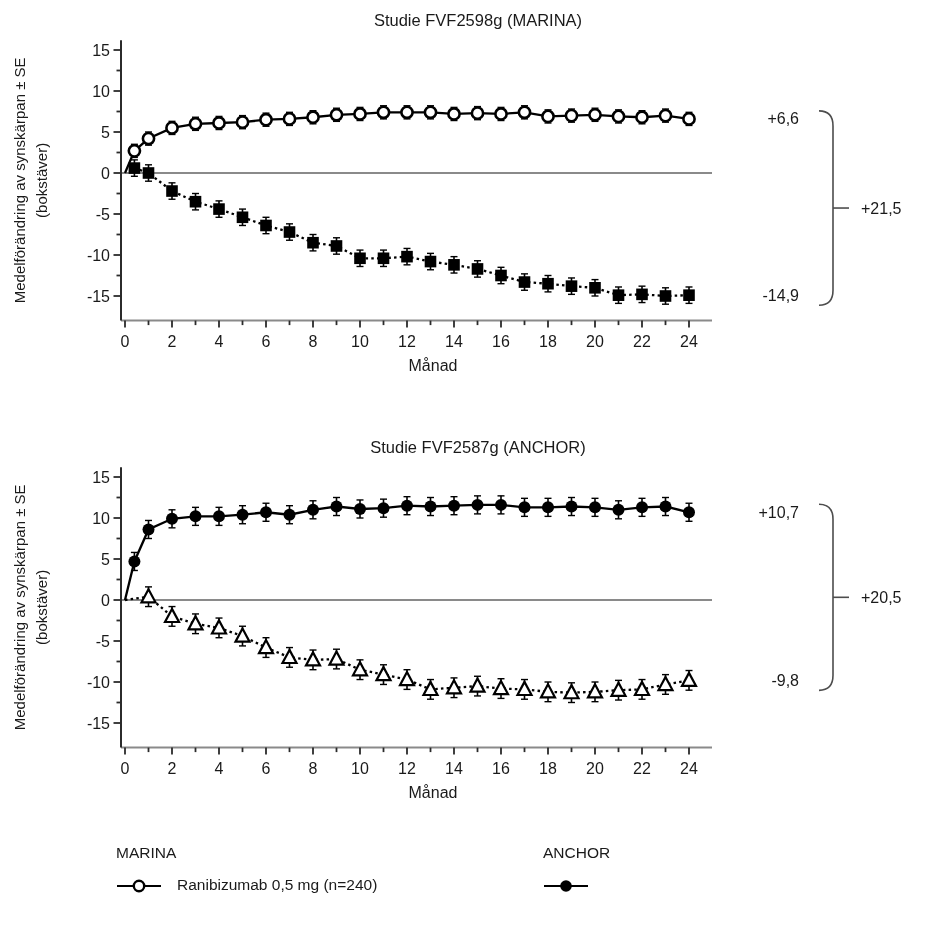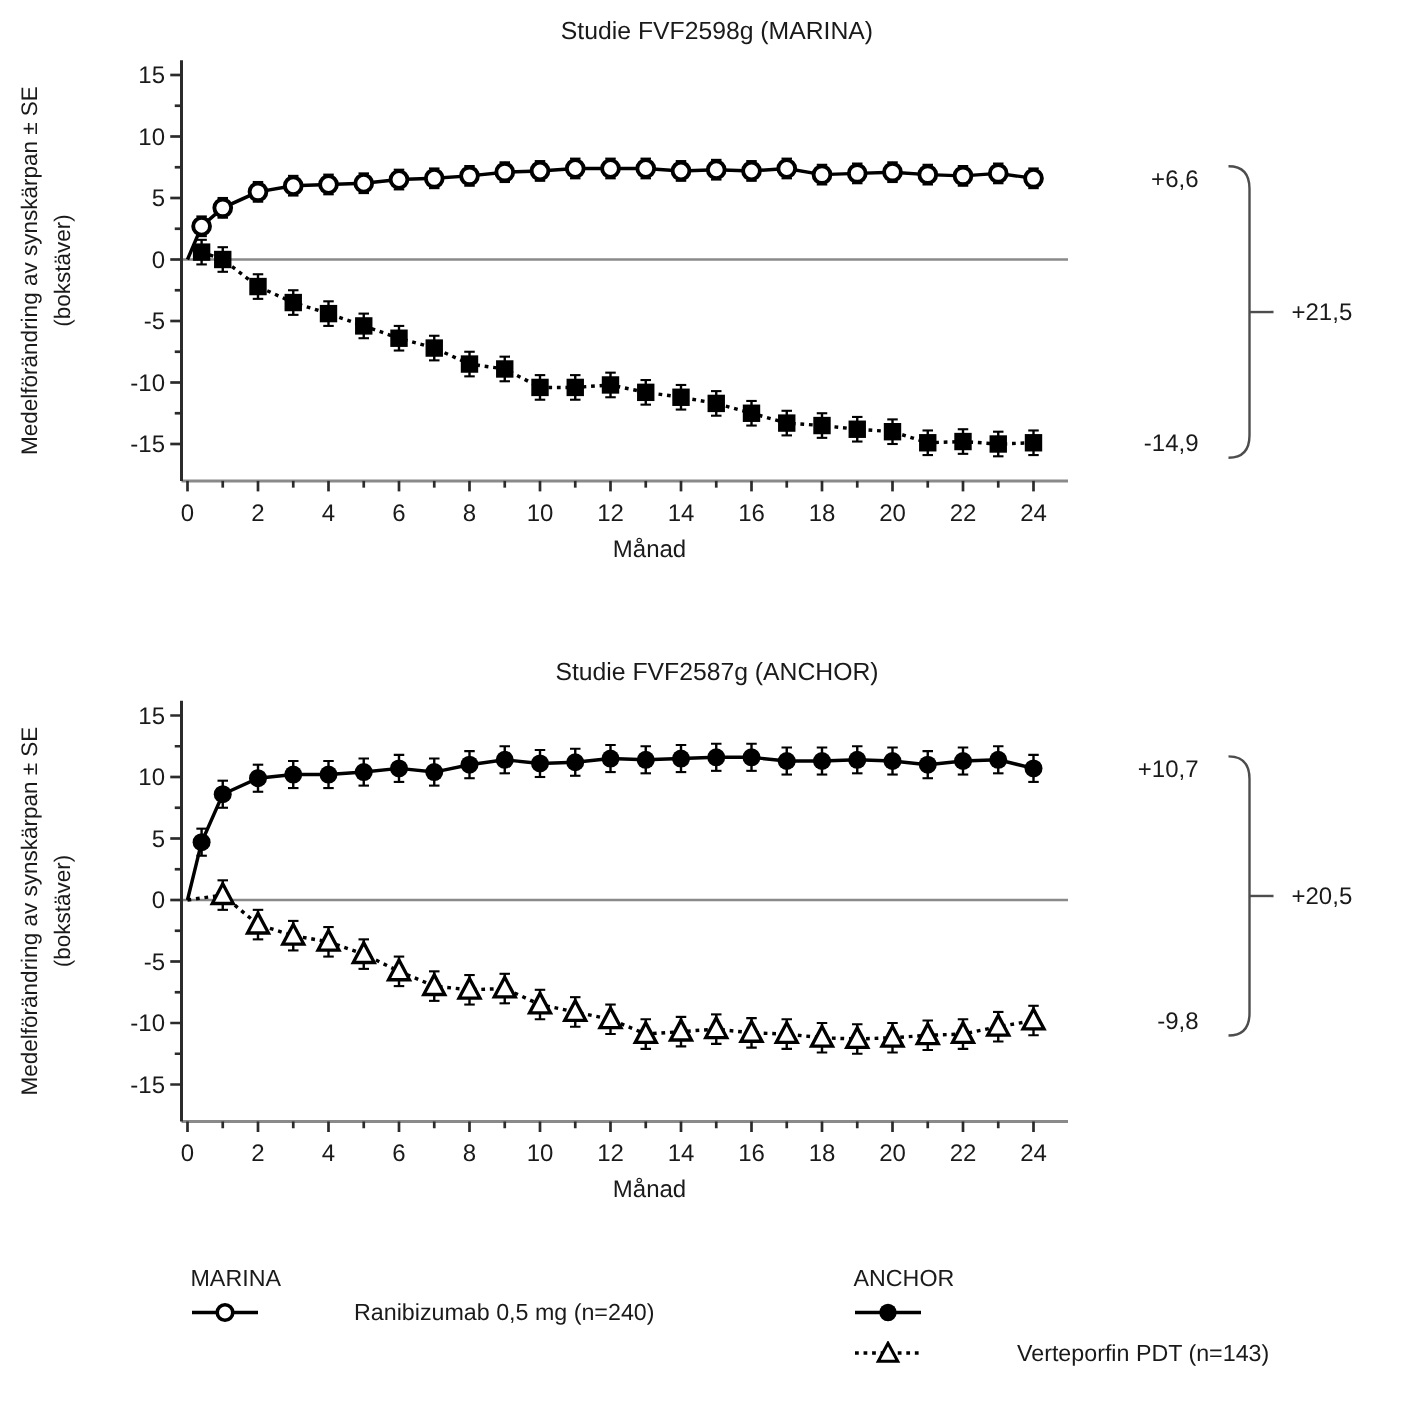--- a/index.html
+++ b/index.html
@@ -10,24 +10,24 @@
     font-family:"Liberation Sans",sans-serif;
     color:#1a1a1a;
     overflow:hidden;
   }
   svg.chart{position:absolute;left:0;display:block;}
   #chart-0{top:0;}
   #chart-1{top:427px;}
   svg text{fill:#1a1a1a;font-family:"Liberation Sans",sans-serif;}
   .legend{position:absolute;top:843px;left:0;width:945px;font-size:15.5px;}
   .legend-col{position:absolute;top:0;}
-  .legend-col-0{left:127px;}
-  .legend-col-1{left:569px;}
+  .legend-col-0{left:116px;}
+  .legend-col-1{left:543px;}
   .legend-title{height:22px;line-height:20px;margin-bottom:2px;}
-  .legend-row{display:flex;align-items:flex-start;height:27px;gap:48px;}
+  .legend-row{display:flex;align-items:flex-end;height:27px;}
   .legend-symbol{width:46px;height:16px;flex:none;display:block;}
   .legend-label{margin-left:15px;white-space:nowrap;}
 </style>
 </head>
 <body>
 
 <div class="page">
 
   <svg id="chart-0" class="chart" width="945" height="400" viewBox="0 0 945 400">
       <line x1="121" y1="173" x2="712" y2="173" stroke="#8a8a8a" stroke-width="1.8"></line>
@@ -586,23 +586,16 @@
       </div>
     </div>
     <div class="legend-col legend-col-1">
       <div class="legend-title">ANCHOR</div>
       <div class="legend-row">
         <svg class="legend-symbol" viewBox="0 0 46 16">
             <line x1="1" y1="8" x2="45" y2="8" stroke="#000000" stroke-width="2.2"></line>
             <circle cx="23" cy="8" r="5.8" fill="#000000"></circle>
           </svg>
       </div>
-      <div class="legend-row">
-        <svg class="legend-symbol" viewBox="0 0 46 16">
-            <line x1="1" y1="8" x2="45" y2="8" stroke="#000000" stroke-width="2.2" stroke-dasharray="2.5 3.2"></line>
-            <polygon points="23,1.5 16.5,13.5 29.5,13.5" fill="#ffffff" stroke="#000000" stroke-width="2"></polygon>
-          </svg>
-        <span class="legend-label">Verteporfin PDT (n=143)</span>
-      </div>
     </div>
   </div>
 
 </div>
 
 </body></html>

